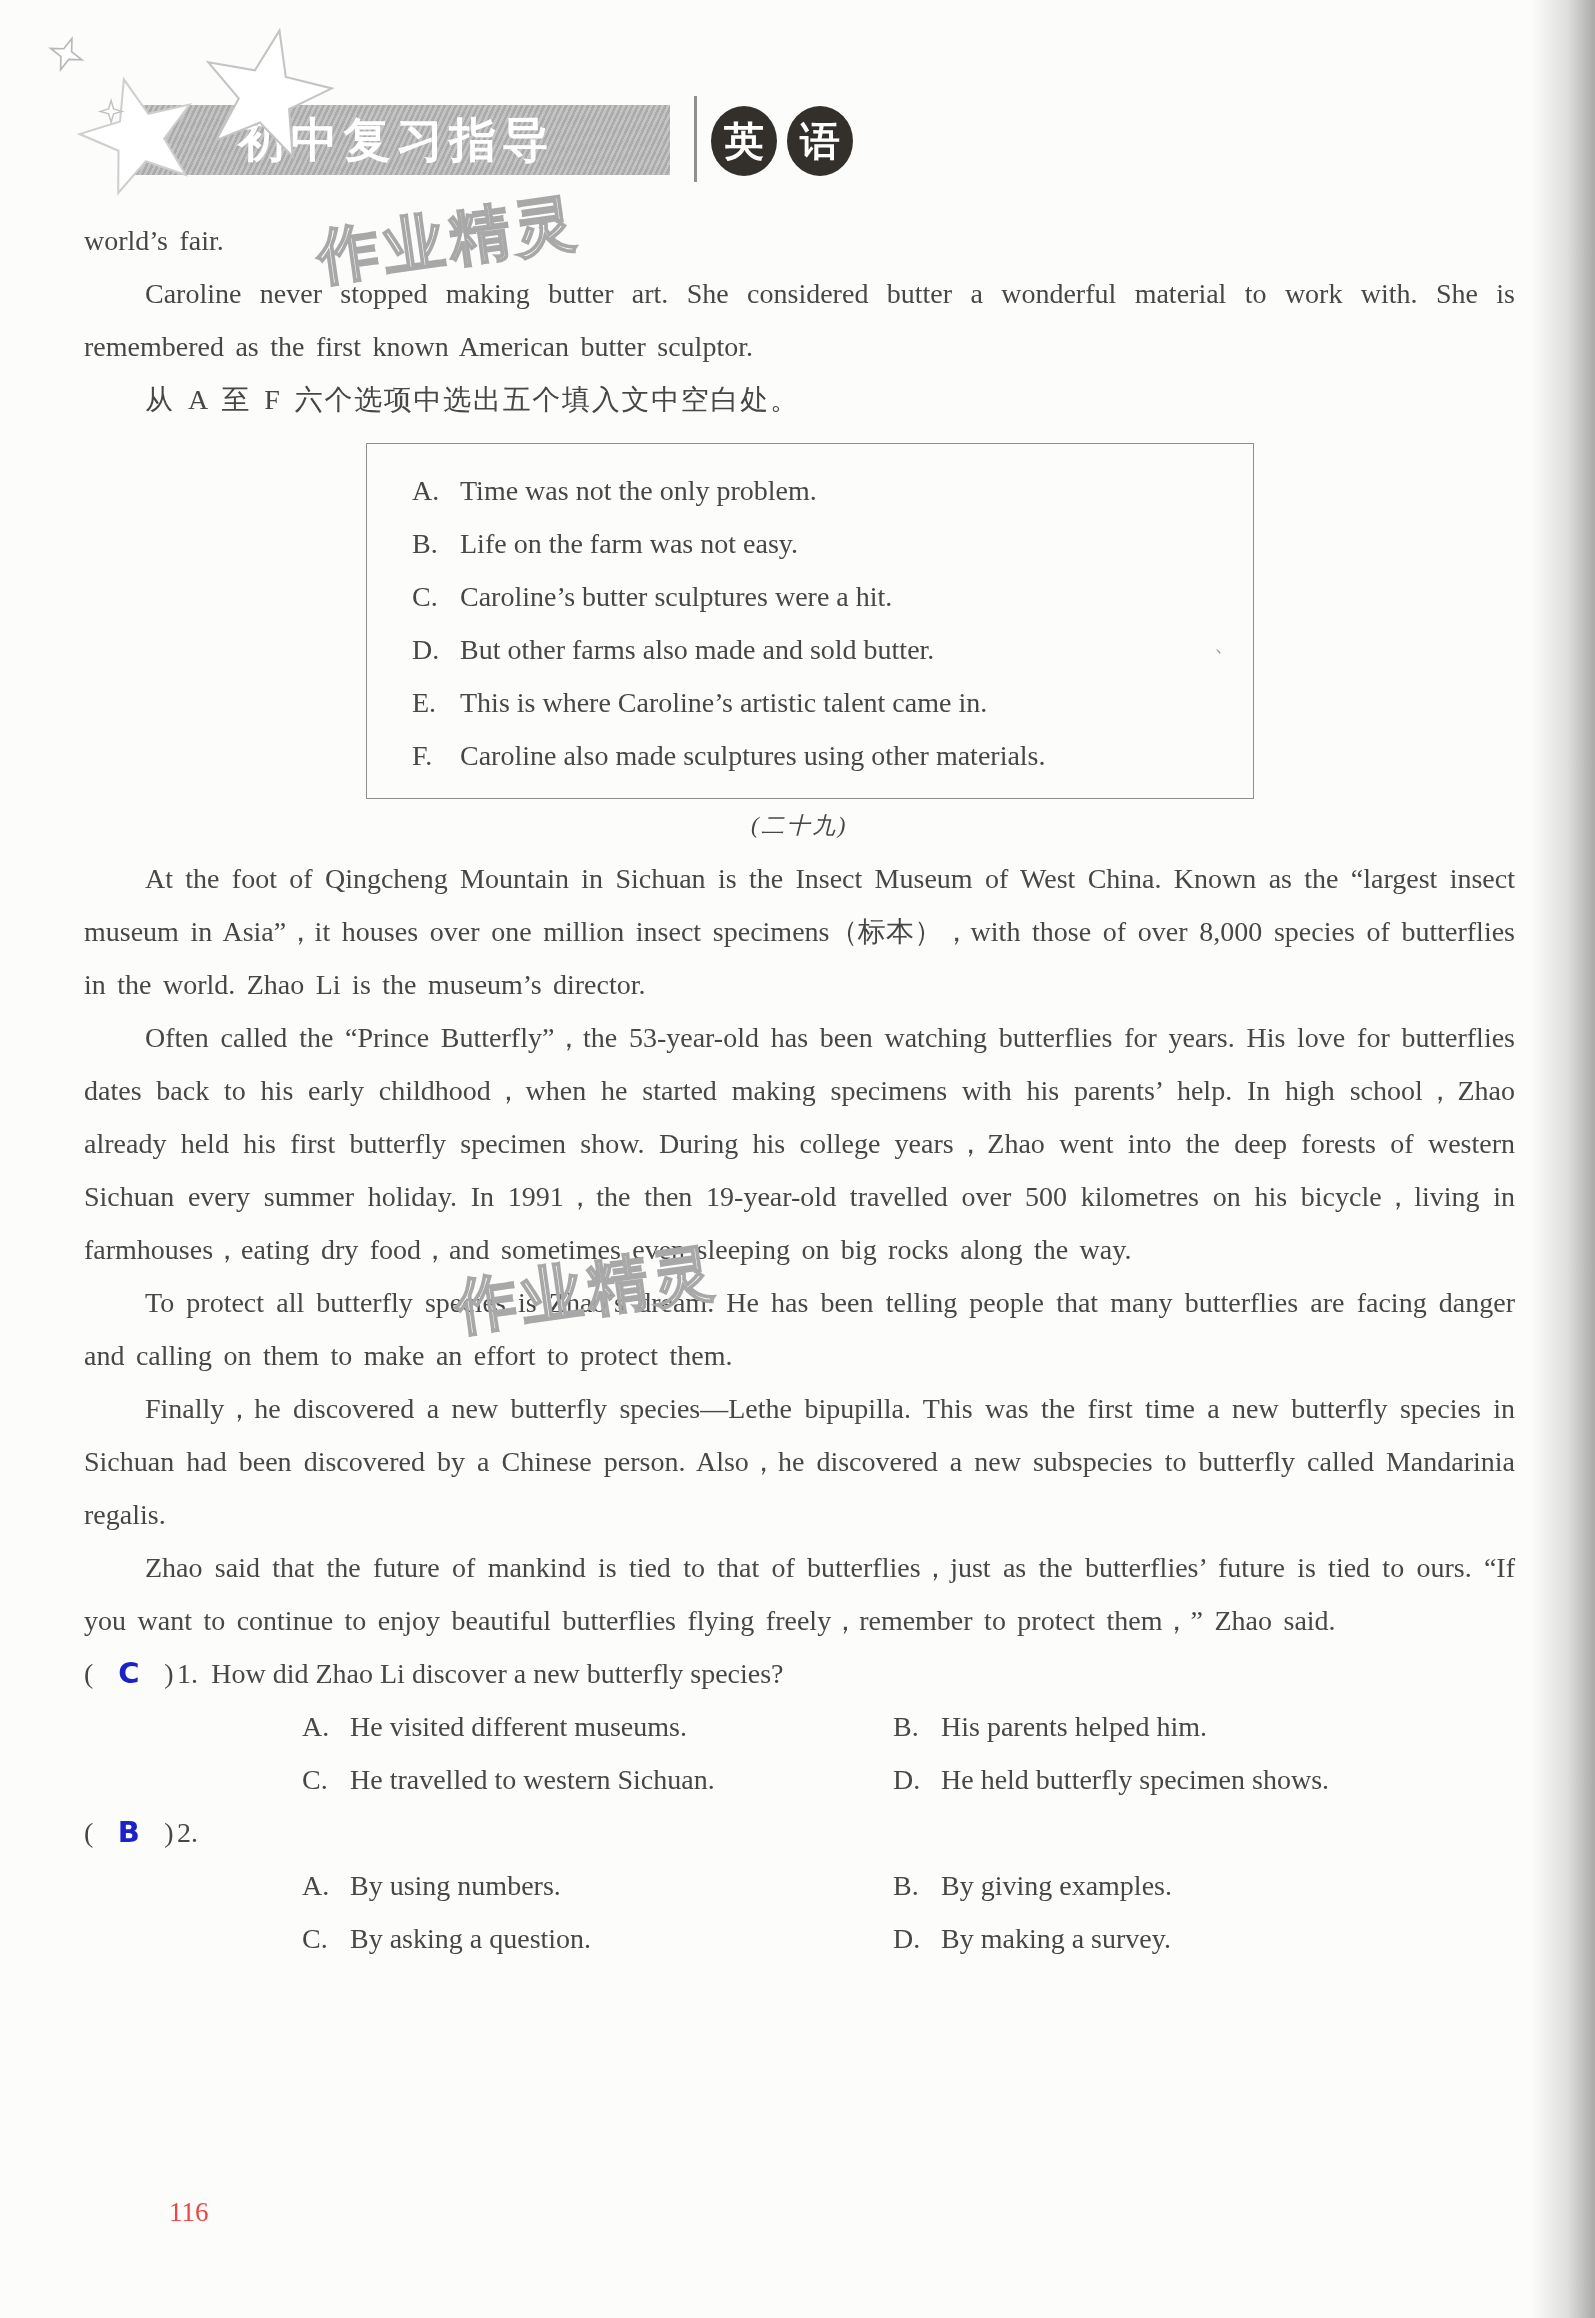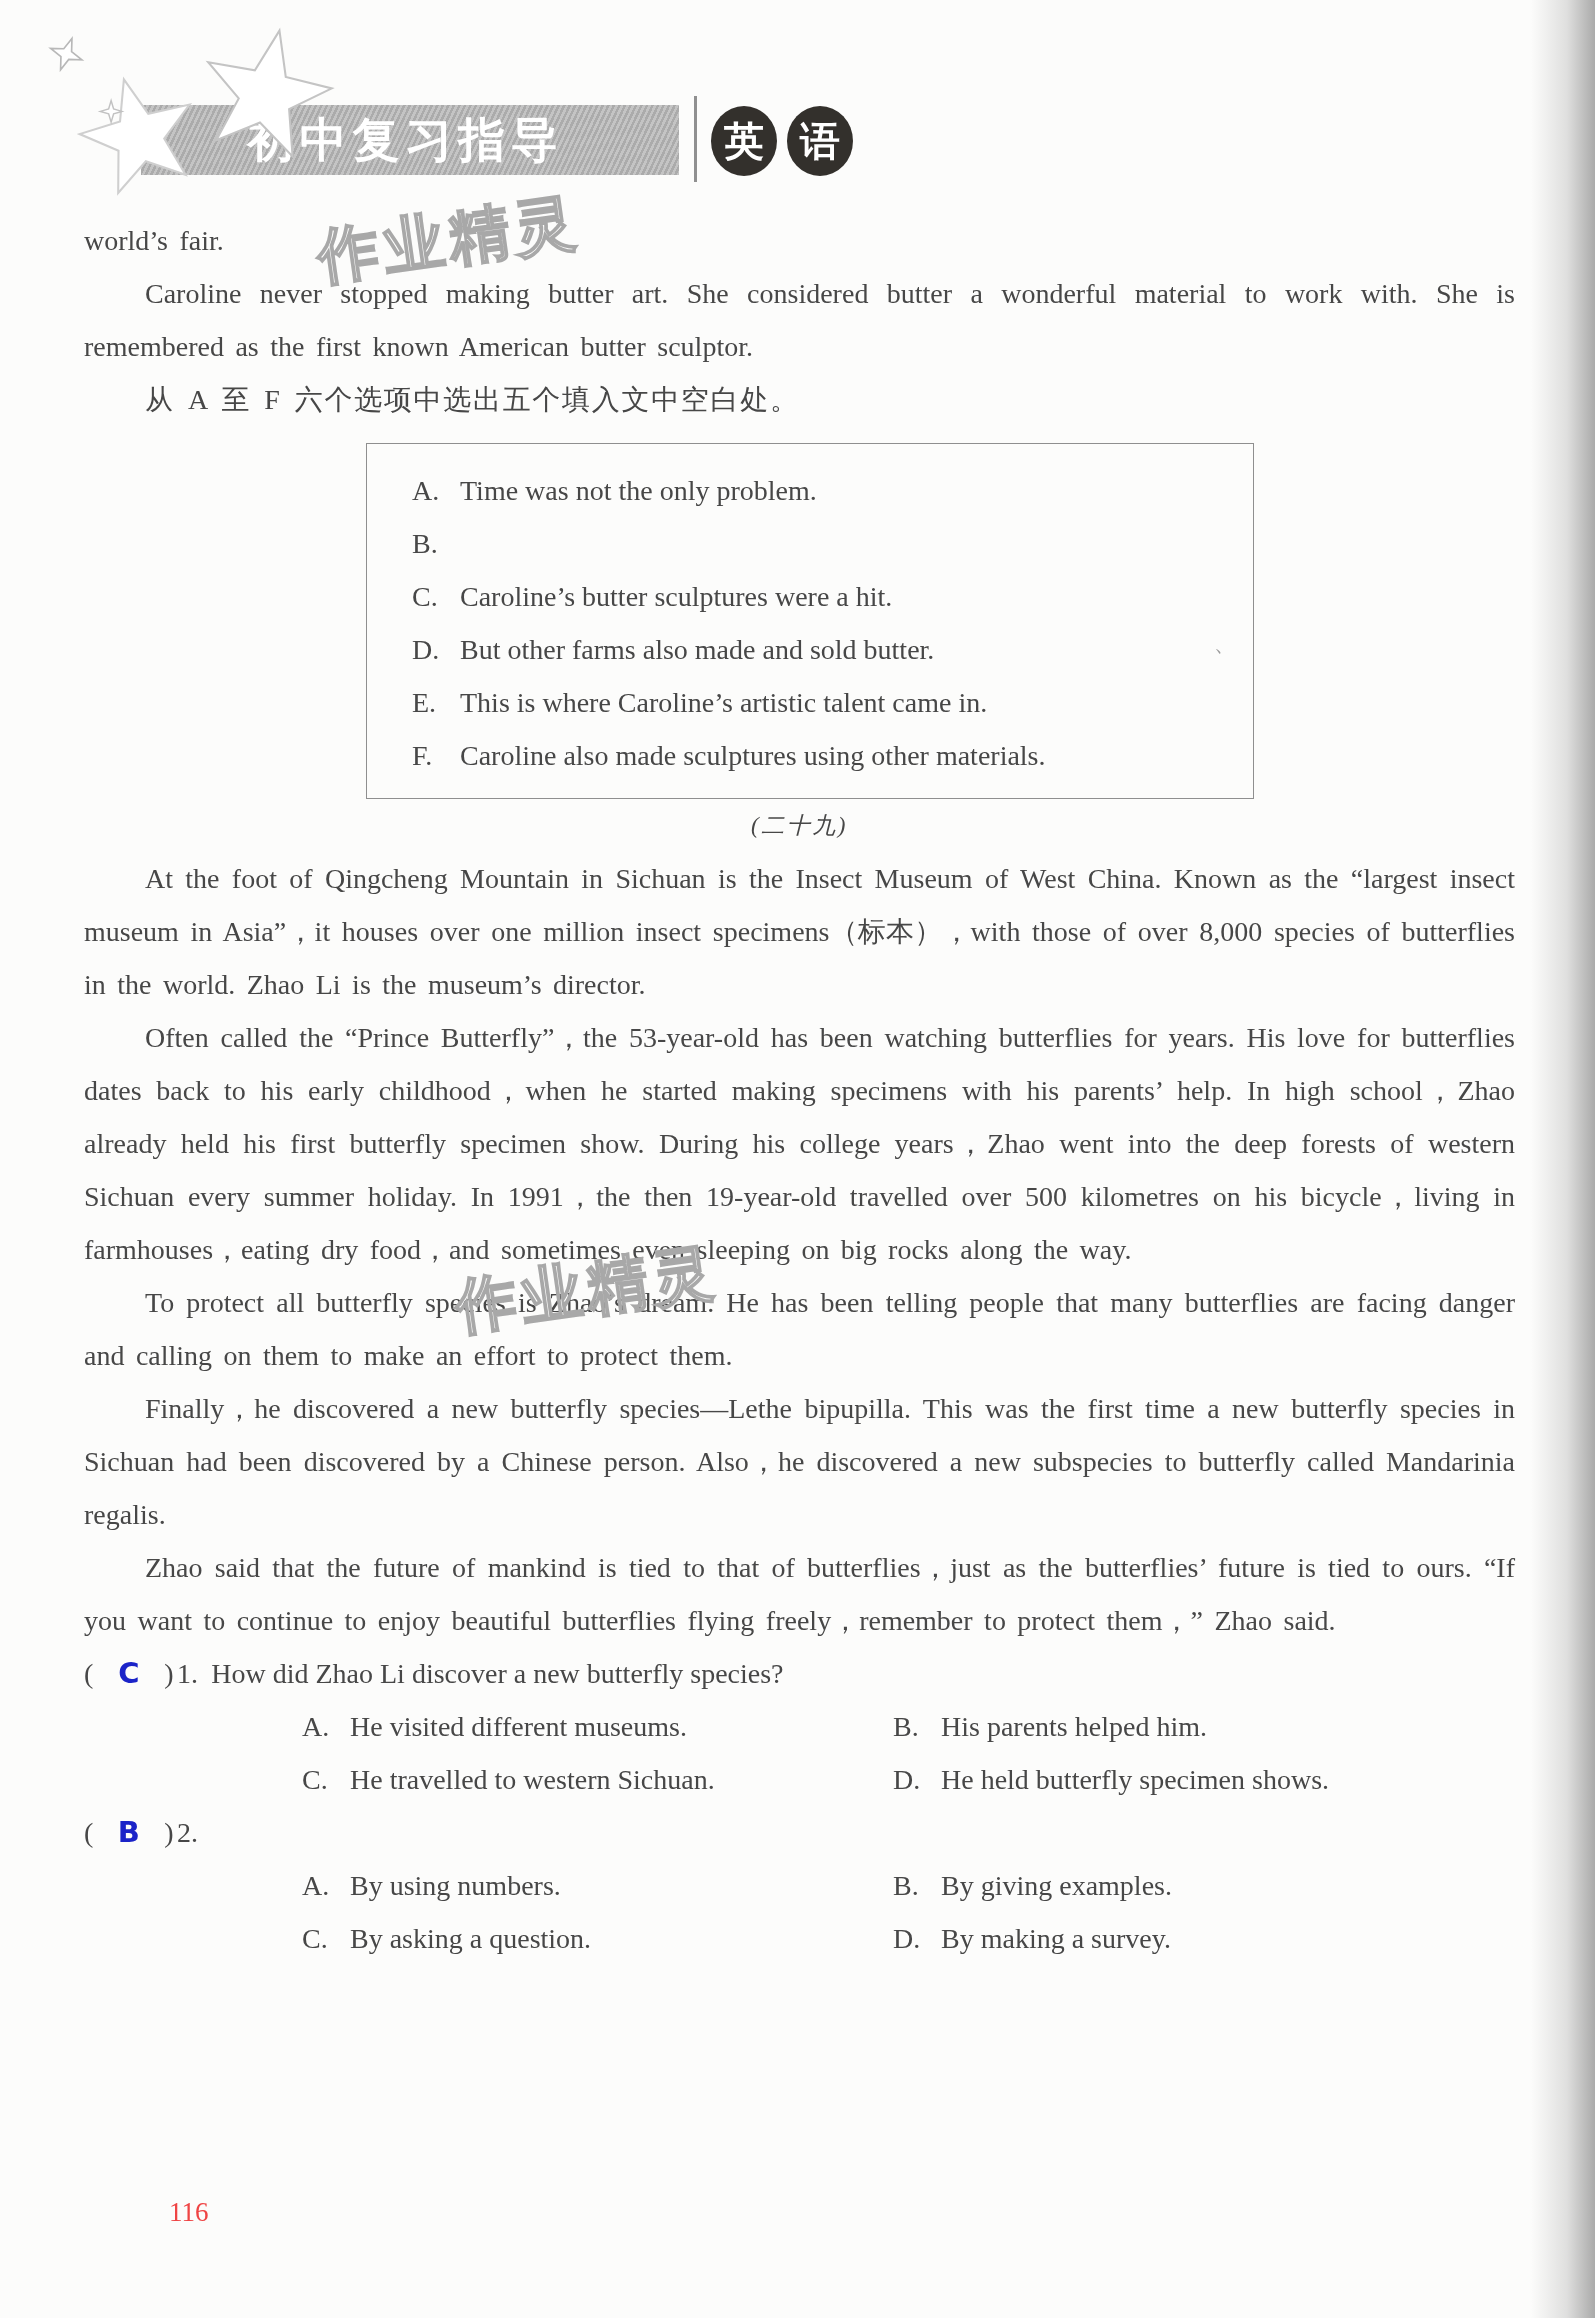--- a/index.html
+++ b/index.html
@@ -3,21 +3,21 @@
 <meta charset="utf-8">
 <style>
   html,body { margin:0; padding:0; background:#e9e9e9; }
   .page {
     position:relative; width:1596px; height:2319px;
     background:#fcfcfb; overflow:hidden;
     font-family:"Liberation Serif", serif; color:#474747;
   }
   
   .banner {
-    position:absolute; left:141px; top:105px; width:538px; height:70px;
+    position:absolute; left:132px; top:105px; width:538px; height:70px;
     box-sizing:border-box; padding-left:106px;
     display:flex; align-items:center;
     background:
       repeating-linear-gradient(115deg, rgba(255,255,255,0.22) 0 2.5px, rgba(0,0,0,0.05) 2.5px 5px),
       #b4b4b4;
   }
   .banner-title {
     color:#ffffff; font-family:"DejaVu Sans", sans-serif; font-weight:bold;
     font-size:47px; letter-spacing:5.8px; white-space:nowrap;
   }
@@ -108,20 +108,21 @@
     <p class="indent">Caroline never stopped making butter art. She considered butter a wonderful material to work with. She is remembered as the first known American butter sculptor.</p>
     <p class="cn-line">从 A 至 F 六个选项中选出五个填入文中空白处。</p>
 
     <div class="options-box">
       <div class="opt-row">
         <span class="opt-label">A.</span>
         <span>Time was not the only problem.</span>
       </div>
       <div class="opt-row">
         <span class="opt-label">B.</span>
+        <span>Life on the farm was not easy.</span>
       </div>
       <div class="opt-row">
         <span class="opt-label">C.</span>
         <span>Caroline’s butter sculptures were a hit.</span>
       </div>
       <div class="opt-row">
         <span class="opt-label">D.</span>
         <span>But other farms also made and sold butter.</span>
       </div>
       <div class="opt-row">

